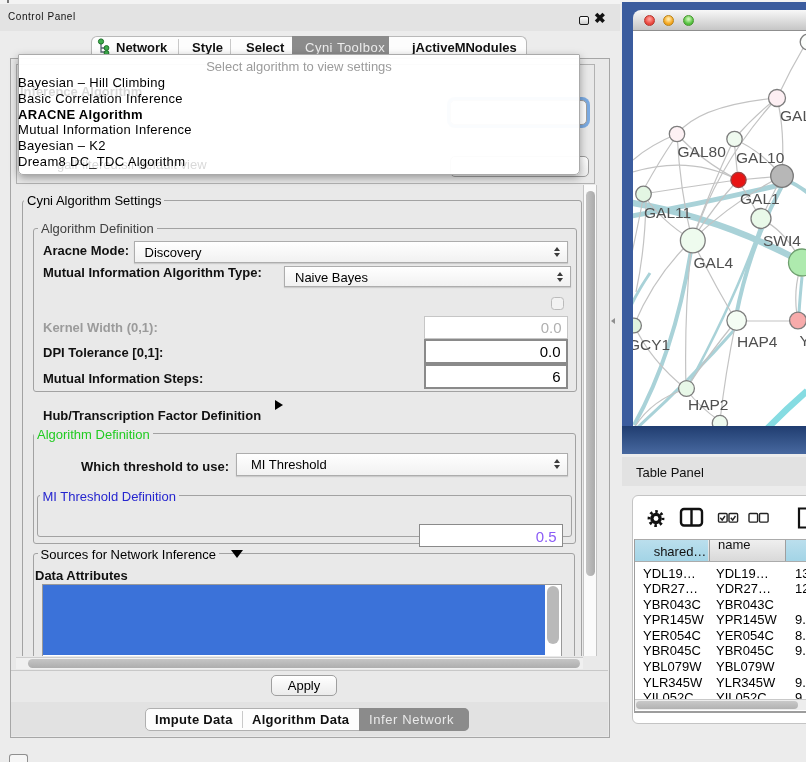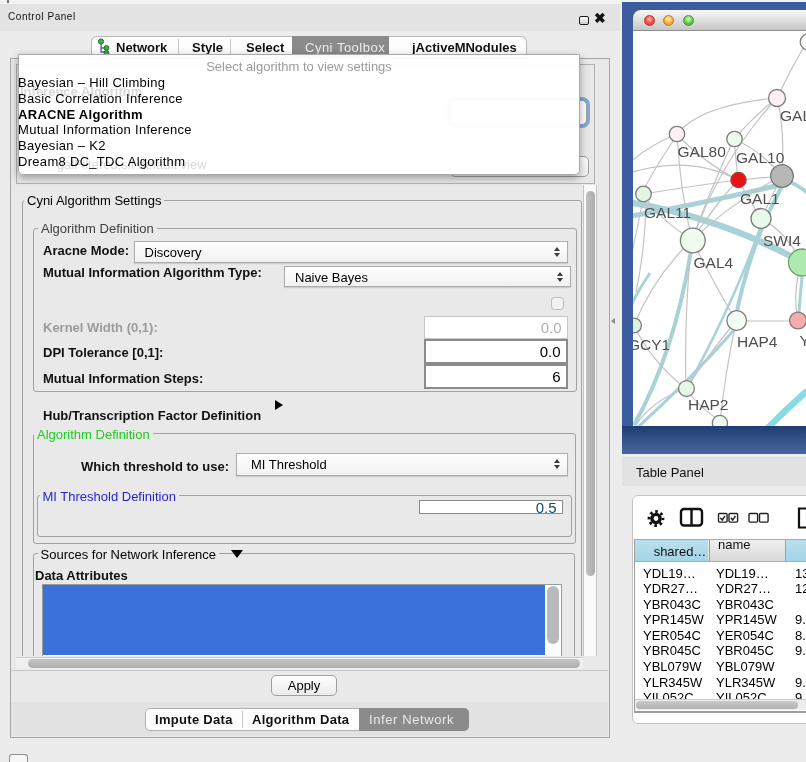--- a/index.html
+++ b/index.html
@@ -106,21 +106,21 @@
   <div class="combo" style="left:220px;top:267.5px;width:329.5px;height:21px;">
       <div class="ct" style="left:14px;">MI Threshold</div>
       <div class="spin">
         <div class="u"></div>
         <div class="d"></div>
       </div>
     </div>
 
   <div class="grp" style="left:21px;top:310px;width:533px;height:39.5px;"></div>
   <div class="glabel" style="left:23.5px;top:303.5px;color:#2525cf;">MI Threshold Definition</div>
-  <div class="field" style="left:402.5px;top:315px;width:144px;height:14px;border:1.5px solid #8a8a8a;color:#0c4a6e;box-sizing:border-box;">
+  <div class="field" style="left:402.5px;top:339px;width:144px;height:23px;border:1.5px solid #8a8a8a;color:#8b5cf6;box-sizing:border-box;">
       <span>0.5</span>
     </div>
 
   <div class="grp" style="left:17px;top:368px;width:540px;height:110px;"></div>
   <div class="glabel" style="left:21.5px;top:361.5px;">Sources for Network Inference</div>
   <div class="abs" style="left:215px;top:364.5px;width:0;height:0;border-left:6.5px solid transparent;border-right:6.5px solid transparent;border-top:8px solid #000;"></div>
   <div class="abs lbl b" style="left:19px;top:382.5px;">Data Attributes</div>
 
   <div class="abs" style="left:26px;top:398.5px;width:520px;height:73.5px;background:#fff;border:1px solid #999;box-sizing:border-box;"></div>
   <div class="abs" style="left:27px;top:400px;width:502px;height:70px;background:#3b72d9;"></div>

